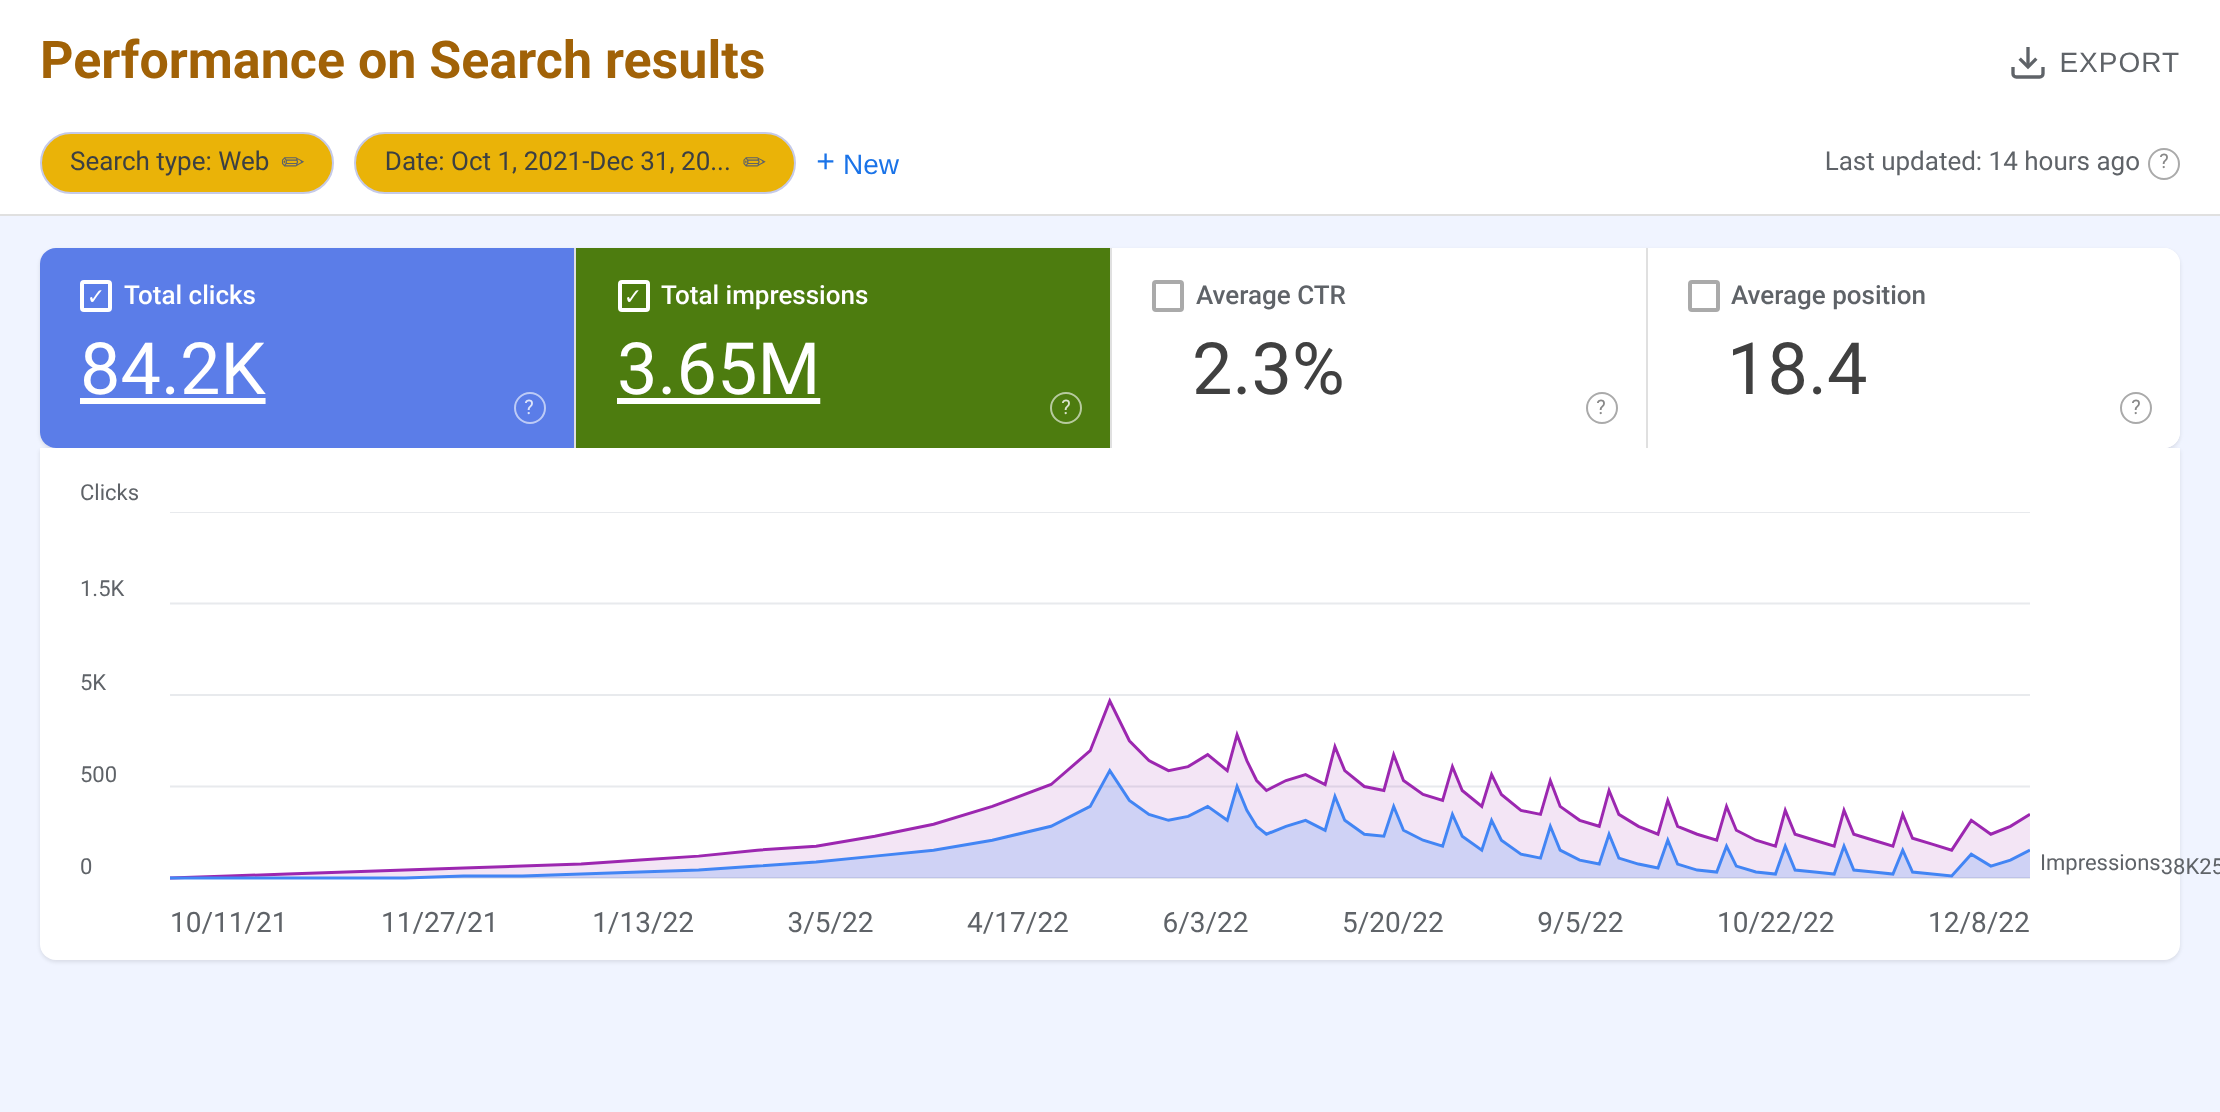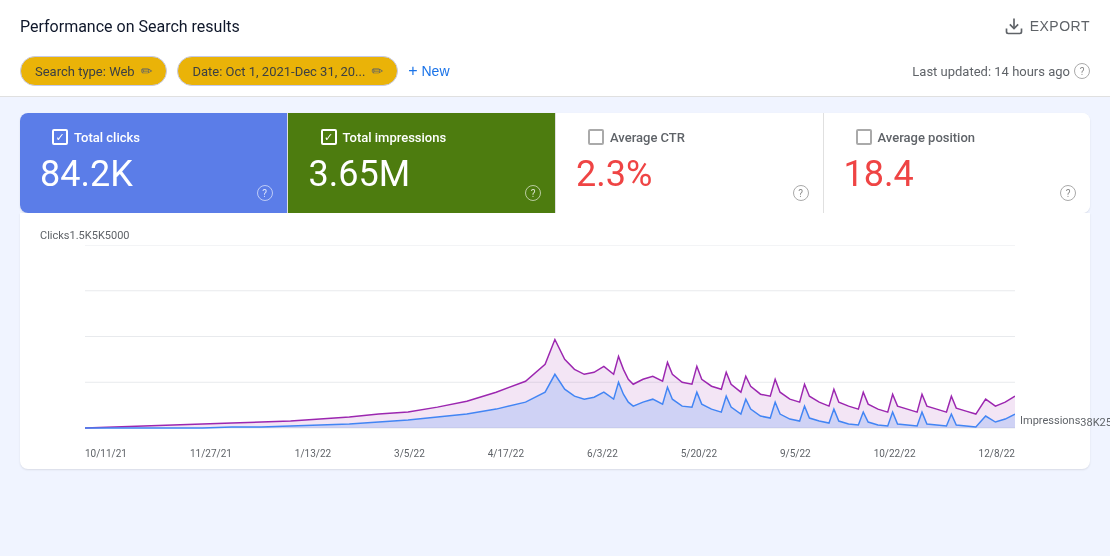--- a/index.html
+++ b/index.html
@@ -12,23 +12,23 @@
       font-size: 14px;
     }
     .header {
       display: flex;
       align-items: center;
       justify-content: space-between;
       padding: 16px 20px 12px 20px;
       background: #fff;
     }
     .header-title {
-      font-size: 16px;
-      font-weight: 400;
-      color: #0f172a;
+      font-size: 26px;
+      font-weight: 700;
+      color: #a16207;
     }
     .export-btn {
       display: flex;
       align-items: center;
       gap: 6px;
       font-size: 14px;
       font-weight: 500;
       color: #5f6368;
       cursor: pointer;
       border: none;
@@ -118,21 +118,20 @@
       padding-left: 21px;
     }
     .metric-card.inactive {
       background: #fff;
     }
     .metric-header {
       display: flex;
       align-items: center;
       gap: 6px;
       margin-bottom: 8px;
-      margin-left: 12px;
     }
     .metric-checkbox {
       width: 16px;
       height: 16px;
       border: 2px solid #fff;
       border-radius: 2px;
       background: transparent;
       display: flex;
       align-items: center;
       justify-content: center;
@@ -152,22 +151,22 @@
       font-size: 13px;
       font-weight: 500;
     }
     .metric-label.light { color: #fff; }
     .metric-label.dark { color: #5f6368; }
     .metric-value {
       font-size: 36px;
       font-weight: 400;
       margin-bottom: 4px;
     }
-    .metric-value.light { color: #fff; }
-    .metric-value.dark { color: #ef4444; }
+    .metric-value.light { color: #fff; text-decoration: underline; }
+    .metric-value.dark { color: #404040; margin-left: 20px; }
     .help-icon {
       position: absolute;
       bottom: 12px;
       right: 14px;
       width: 16px;
       height: 16px;
       border-radius: 50%;
       border: 1px solid rgba(255,255,255,0.6);
       display: flex;
       align-items: center;
@@ -191,21 +190,21 @@
       width: 100%;
       height: 230px;
     }
     .chart-y-left {
       position: absolute;
       left: 0;
       top: 0;
       bottom: 30px;
       width: 40px;
       display: flex;
-      flex-direction: row;
+      flex-direction: column;
       justify-content: space-between;
       align-items: flex-start;
     }
     .chart-y-right {
       position: absolute;
       right: 0;
       top: 0;
       bottom: 30px;
       width: 50px;
       display: flex;
@@ -231,21 +230,21 @@
     }
     .x-labels {
       position: absolute;
       left: 45px;
       right: 55px;
       bottom: 0;
       display: flex;
       justify-content: space-between;
     }
     .x-label {
-      font-size: 10px;
+      font-size: 14px;
       color: #5f6368;
     }
   </style>
 </head>
 <body>
 
 <div class="header">
   <h1 class="header-title">Performance on Search results</h1>
   <button class="export-btn">
     <svg class="export-icon" viewBox="0 0 24 24" fill="none" stroke="#5f6368" stroke-width="2">

